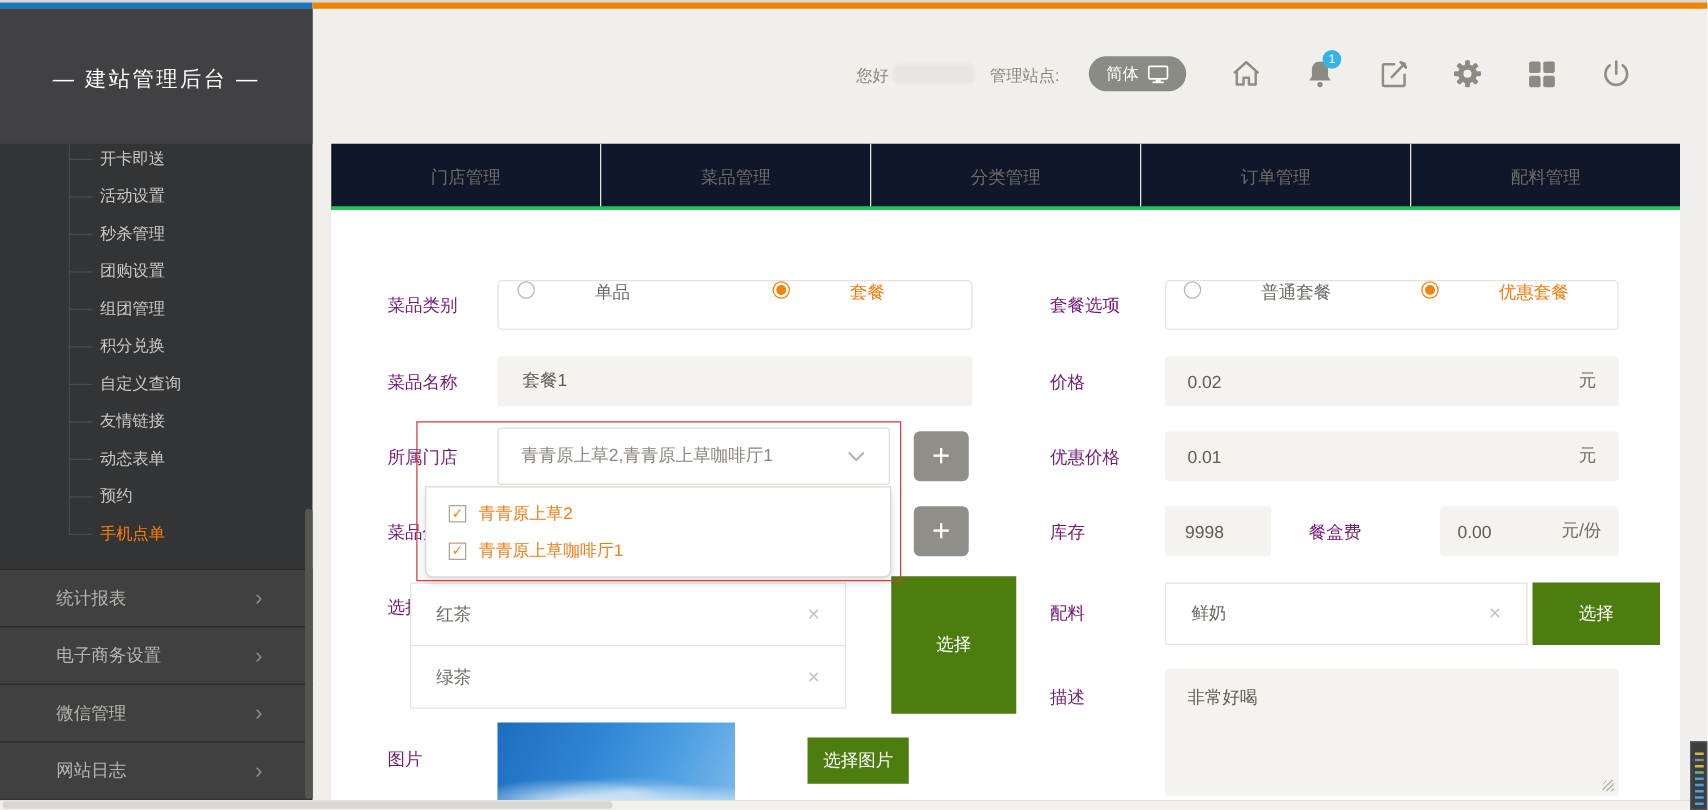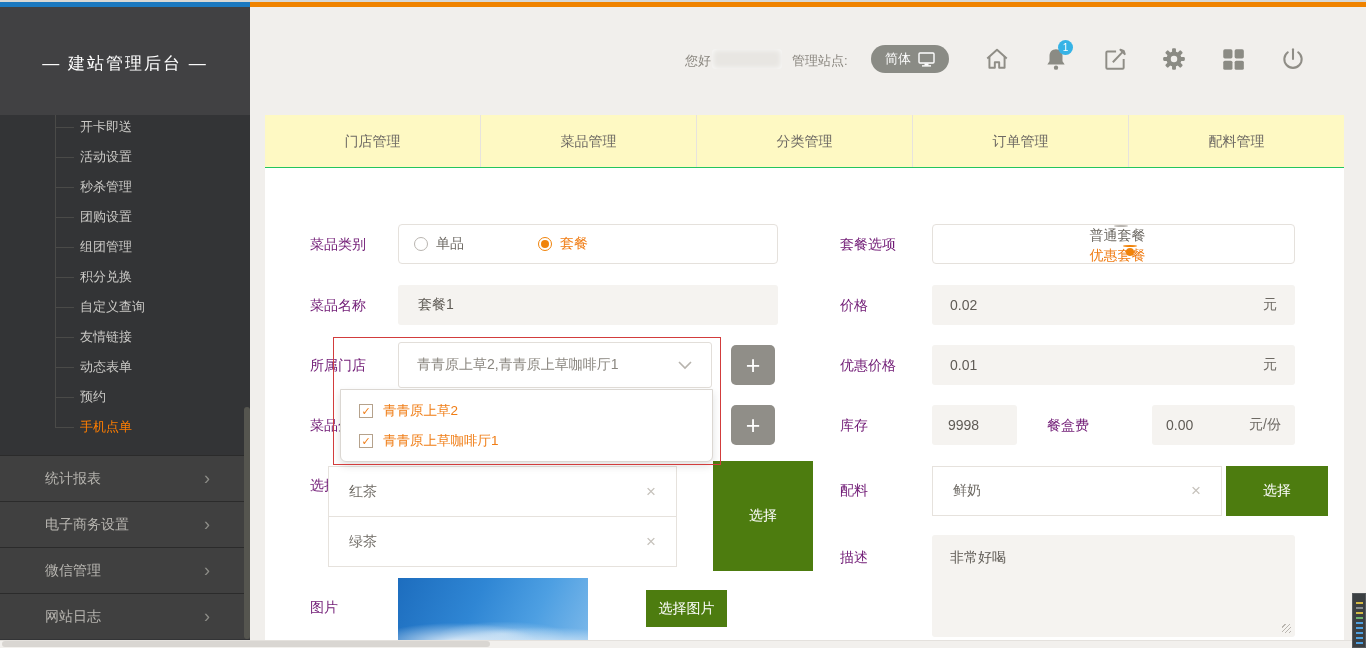--- a/index.html
+++ b/index.html
@@ -30,34 +30,34 @@
   .hd-text{top:52px;font-size:13px;color:#8a867f;}
   .redacted{left:712px;top:49px;width:70px;height:20px;background:#e8e6e2;border-radius:3px;
     box-shadow:inset 0 0 6px rgba(255,255,255,.9);}
   .lang-pill{left:871px;top:45px;width:78px;height:28px;background:#8a8b85;border-radius:14px;color:#fff;
     font-size:13px;display:flex;align-items:center;justify-content:center;gap:7px;cursor:pointer;}
   .hicon{top:46px;width:26px;height:26px;cursor:pointer;}
   .badge{left:1058px;top:40px;width:15px;height:15px;border-radius:50%;background:#36b3e6;color:#fff;
     font-size:10px;text-align:center;line-height:15px;}
 
   
-  .tabbar{left:265px;top:115px;width:1079px;height:53px;background:#fef9c3;display:flex;border-bottom:1px solid #22c55e;box-sizing:border-box;}
+  .tabbar{left:265px;top:115px;width:1079px;height:53px;background:#0f172a;display:flex;border-bottom:3px solid #22c55e;box-sizing:border-box;}
   .tab{flex:1;text-align:center;line-height:52px;font-size:14px;color:#6e6a64;border-left:1px solid #e7e3de;cursor:pointer;}
   .tab:first-child{border-left:none;}
 
   
   .panel{left:265px;top:168px;width:1079px;height:480px;background:#ffffff;}
 
   .lbl{height:20px;line-height:20px;font-size:14px;color:#701a75;}
   .ginput{background:#f5f3f0;border-radius:3px;font-size:14px;color:#5f5b55;display:flex;align-items:center;box-sizing:border-box;}
   .winput{background:#fff;border:1px solid #e6e2dd;font-size:14px;color:#6e6a64;display:flex;align-items:center;box-sizing:border-box;}
   .unit{margin-left:auto;color:#6e6a64;}
   .xicon{color:#c6c2bc;font-size:17px;margin-left:auto;cursor:pointer;}
   .gbtn{background:#4d7c0f;border-radius:0;color:#fff;font-size:14px;display:flex;align-items:center;justify-content:center;cursor:pointer;margin-left:36px;}
-  .radio-box{background:#fff;border:1px solid #e5e1dc;border-radius:4px;display:flex;align-items:center;box-sizing:border-box;font-size:14px;}
+  .radio-box{background:#fff;border:1px solid #e5e1dc;border-radius:4px;display:flex;box-sizing:border-box;font-size:14px;gap:40px;}
   .radio{width:14px;height:14px;border-radius:50%;border:1px solid #b9b5b0;box-sizing:border-box;background:#fff;}
   .radio.sel{border:1px solid #f0830a;position:relative;}
   .radio.sel::after{content:"";position:absolute;left:2px;top:2px;width:8px;height:8px;border-radius:50%;background:#f0830a;}
   .rlabel{margin-left:8px;color:#6e6a64;}
   .rlabel.sel{color:#f07d15;}
 
   .select{background:#fff;border:1px solid #e2ded9;border-radius:3px;display:flex;align-items:center;box-sizing:border-box;
     font-size:14px;color:#8a867f;cursor:pointer;}
   .red-box{border:1px solid #d23c3c;pointer-events:none;z-index:7;}
   .dropdown{background:#fff;border:1px solid #dbd7d2;border-radius:0 0 6px 6px;box-shadow:0 4px 8px rgba(0,0,0,.12);z-index:6;}
@@ -259,21 +259,21 @@
     <span>选择</span>
   </div>
 
   <div class="abs lbl" style="left:310px;top:597px;">图片</div>
   <div class="abs sky" style="left:398px;top:578px;width:190px;height:70px;"></div>
   <div class="abs gbtn" style="left:610px;top:590px;width:81px;height:37px;">
     <span>选择图片</span>
   </div>
 
   <div class="abs lbl" style="left:840px;top:234px;">套餐选项</div>
-  <div class="abs radio-box" style="left:932px;top:224px;width:363px;height:40px;flex-direction:column;">
+  <div class="abs radio-box" style="left:932px;top:224px;width:363px;height:40px;">
     <span class="radio" style="margin-left:14px;"></span>
     <span class="rlabel">普通套餐</span>
     <span class="radio sel" style="margin-left:32px;"></span>
     <span class="rlabel sel">优惠套餐</span>
   </div>
 
   <div class="abs lbl" style="left:840px;top:295px;">价格</div>
   <div class="abs ginput" style="left:932px;top:285px;width:363px;height:40px;padding:0 18px;">
     <span>0.02</span>
     <span class="unit">元</span>

